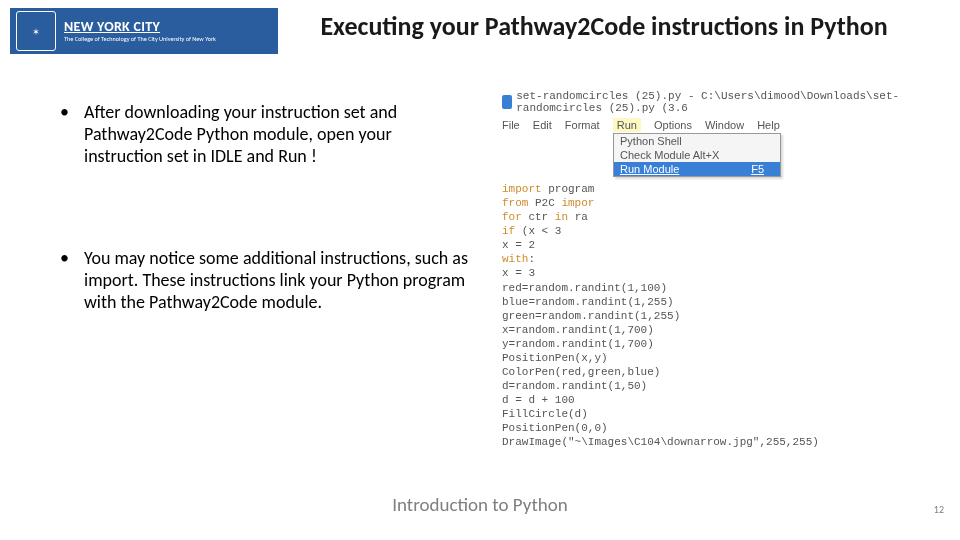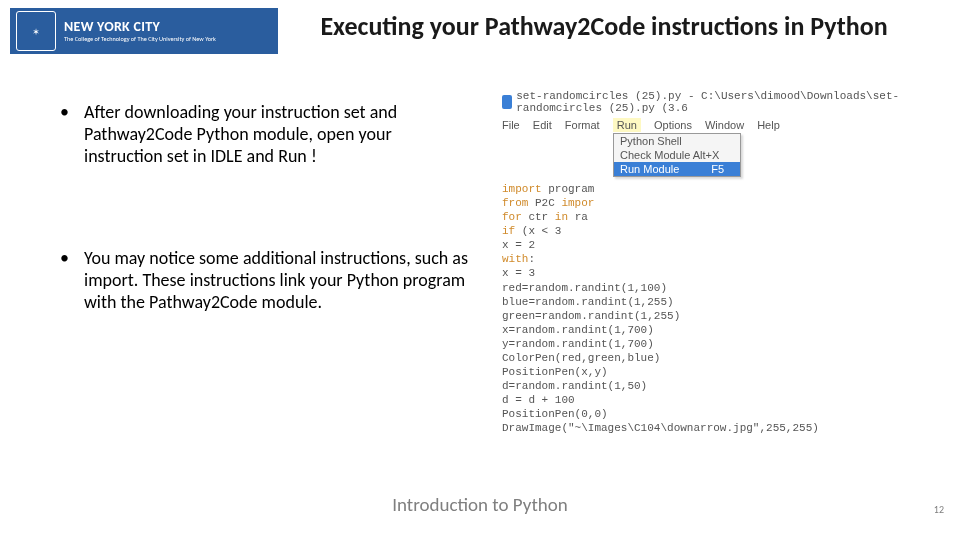--- a/index.html
+++ b/index.html
@@ -12,21 +12,21 @@
     color: #000;
   }
 
   
   .logo { position: absolute; top: 8px; left: 10px; width: 268px; height: 46px;
           background: #2a5d9e; display: flex; align-items: center; padding: 2px 6px; }
   .logo-seal { width: 40px; height: 40px; border: 1.5px solid #fff; border-radius: 3px;
                margin-right: 8px; display:flex; align-items:center; justify-content:center;
                color:#fff; font-size:9px; }
   .logo-text { color: #fff; line-height: 1.02; }
-  .logo-text .l1 { font-size: 14px; font-weight: 700; letter-spacing: .3px; }
+  .logo-text .l1 { font-size: 14px; font-weight: 700; letter-spacing: .3px; text-decoration: underline; }
   .logo-text .l2 { font-size: 14px; font-weight: 700; letter-spacing: .3px; }
   .logo-text .l3 { font-size: 6.2px; font-weight: 400; margin-top:2px; }
 
   
   .title { position: absolute; top: 10px; left: 300px; right: 52px;
            text-align: center; font-weight: 700; font-size: 26px;
            color: #1a1a1a; line-height: 1.25; }
 
   
   .content { position: absolute; top: 102px; left: 60px; width: 410px;
@@ -38,25 +38,25 @@
   
   .idle { position: absolute; top: 90px; left: 502px; width: 420px;
           font-family: "Courier New", monospace; font-size: 11px; color:#555; }
   .win-title { display:flex; align-items:center; gap:4px; margin-bottom:4px; }
   .win-title .ticon { width:14px; height:14px; background:#3a7fd6; border-radius:2px;
                       display:inline-block; }
   .menubar { font-family: Tahoma, Arial, sans-serif; font-size: 11px; margin-bottom:4px;
              position:relative; }
   .menubar span { margin-right: 10px; display:inline-block; }
   .menubar .run-item { background:#fef9c3; padding:1px 4px; }
-  .run-menu { position:absolute; top:15px; left:111px; width:128px; background:#f5f5f5;
+  .run-menu { position:absolute; top:15px; left:111px; width:168px; background:#f5f5f5;
               border:1px solid #999; font-family: Tahoma, Arial, sans-serif; font-size:11px;
               box-shadow: 2px 2px 2px rgba(0,0,0,.15); z-index:5; }
   .run-menu div { padding:1px 6px; white-space:nowrap; }
-  .run-menu .sel { background:#3a7fd6; color:#fff; display:flex; justify-content:space-between; }
+  .run-menu .sel { background:#3a7fd6; color:#fff; display:flex; justify-content:space-between;text-decoration:underline; }
   .code { margin-top: 50px; line-height: 1.28; }
   .code .kw { color:#d08a2a; }
 
   
   .footer { position:absolute; bottom: 24px; left:0; right:0; text-align:center;
             font-size: 19px; color:#7f7f7f; }
   .pagenum { position:absolute; bottom: 24px; right: 16px; font-size: 10px; color:#7f7f7f; }
 </style>
 </head>
 <body>
@@ -112,23 +112,24 @@
     <div><span class="kw">for</span><span> ctr </span><span class="kw">in</span><span> ra</span></div>
     <div><span class="kw">    if</span><span> (x  &lt;  3</span></div>
     <div>        x = 2</div>
     <div><span class="kw">    with</span><span>:</span></div>
     <div>        x = 3</div>
     <div>    red=random.randint(1,100)</div>
     <div>    blue=random.randint(1,255)</div>
     <div>    green=random.randint(1,255)</div>
     <div>    x=random.randint(1,700)</div>
     <div>    y=random.randint(1,700)</div>
+    <div>    PositionPen(x,y)</div>
     <div>    ColorPen(red,green,blue)</div>
-    <div>    PositionPen(x,y)</div>
     <div>    d=random.randint(1,50)</div>
     <div>    d = d + 100</div>
+    <div>    FillCircle(d)</div>
     <div>PositionPen(0,0)</div>
     <div>DrawImage("~\Images\C104\downarrow.jpg",255,255)</div>
   </div>
 </div>
 
 <div class="footer">Introduction to Python</div>
 <div class="pagenum">12</div>
 
 </body></html>

